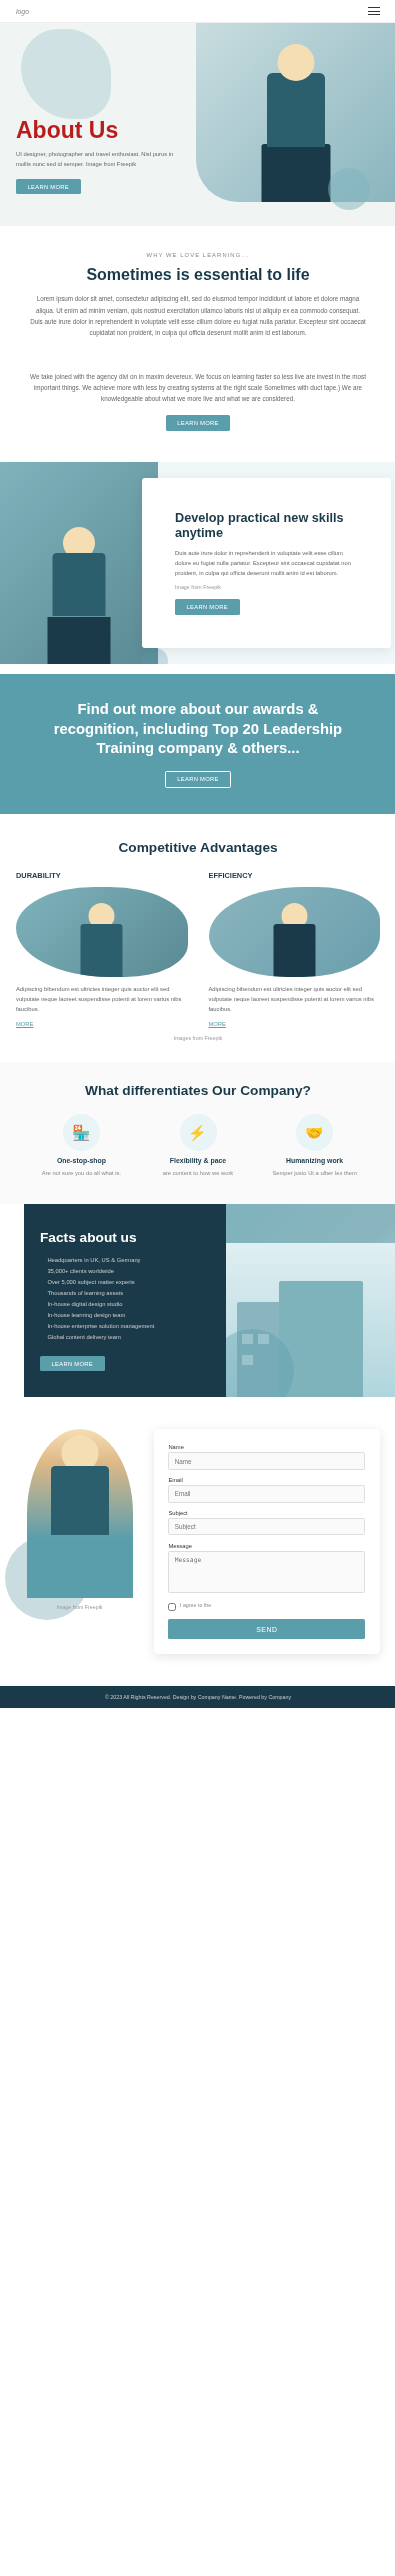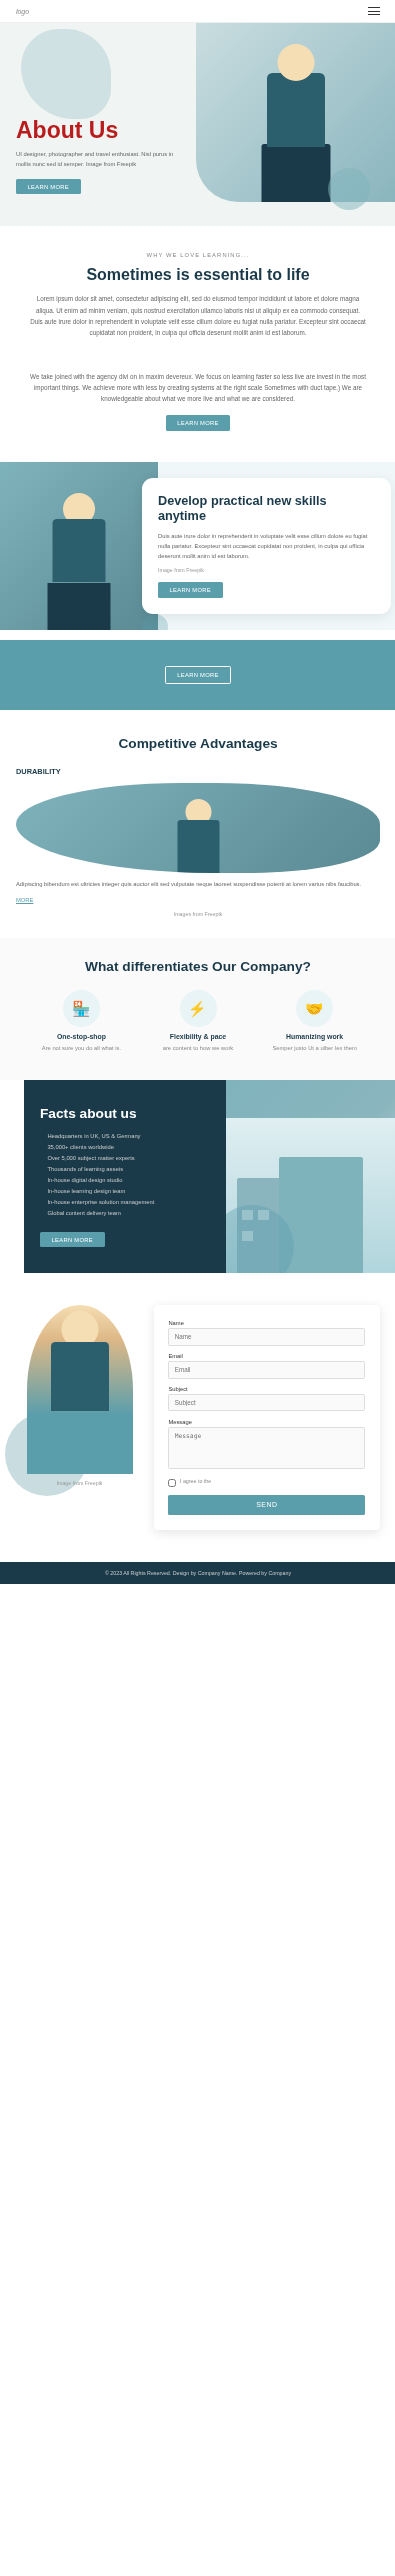--- a/index.html
+++ b/index.html
@@ -54,51 +54,63 @@
 
     <div style="width:158px; flex-shrink:0; background:linear-gradient(135deg,#7fb3bc 0%,#5a8a94 100%); position:relative; overflow:hidden;">
 
       <div style="position:absolute; bottom:0; left:50%; transform:translateX(-50%); width:106px; height:137px;">
         <div style="position:absolute; top:0; left:50%; transform:translateX(-50%); width:32px; height:32px; background:#f5deb3; border-radius:50%;"></div>
         <div style="position:absolute; top:26px; left:50%; transform:translateX(-50%); width:53px; height:63px; background:#2c5f6e; border-radius:4.2px 4.2px 0 0;"></div>
         <div style="position:absolute; bottom:0; left:50%; transform:translateX(-50%); width:63px; height:47px; background:#1a3a4a;"></div>
       </div>
     </div>
 
-    <div style="background:#fff; border-radius:11px; margin:16px 5px 16px -16px; padding:16px; flex:1; box-shadow:0 2.1px 10.6px rgba(0,0,0,0.08); position:relative; z-index:2;">
+    <div style="background:#fff; border-radius:3px; margin:16px 5px 16px -16px; padding:33px; flex:1; box-shadow:0 2.1px 10.6px rgba(0,0,0,0.08); position:relative; z-index:2;">
       <h2 style="font-size:12.7px; font-weight:700; color:#1a3a4a; margin-bottom:7.4px; line-height:1.2;">Develop practical new skills anytime</h2>
       <p style="font-size:5.8px; color:#666; line-height:1.7; margin-bottom:5.3px;">Duis aute irure dolor in reprehenderit in voluptate velit esse cillum dolore eu fugiat nulla pariatur. Excepteur sint occaecat cupidatat non proident, in culpa qui officia deserunt mollit anim id est laborum.</p>
       <p style="font-size:5.3px; color:#999; margin-bottom:9.5px;">Image from Freepik</p>
       <button style="background:#5a9eac; color:#fff; padding:4.7px 11.6px; font-size:5.8px; border-radius:1.6px; cursor:pointer; border:none; text-transform:uppercase; letter-spacing:0.3px;">LEARN MORE</button>
     </div>
   </div>
 
   <div style="position:absolute; bottom:-10.6px; left:142px; width:26px; height:26px; border-radius:50%; background:#5a9eac; opacity:0.3;"></div>
 </section>
 
 <section style="background:#5a9eac; color:#fff; padding:26px 16px; text-align:center;">
+  <h2 style="font-size:14.8px; font-weight:700; line-height:1.3; margin-bottom:12.7px; max-width:295px; margin-left:auto; margin-right:auto;">Find out more about our awards &amp; recognition, including Top 20 Leadership Training company &amp; others...</h2>
   <button style="display:inline-block; border:1.1px solid #fff; color:#fff; padding:4.7px 11.6px; font-size:5.8px; border-radius:1.6px; cursor:pointer; text-transform:uppercase; letter-spacing:0.3px; background:transparent;">LEARN MORE</button>
 </section>
 
 <section style="padding:26px 16px 21px; text-align:center;">
   <h2 style="font-size:13.7px; font-weight:700; color:#1a3a4a; margin-bottom:16px;">Competitive Advantages</h2>
   <div style="display:flex; gap:21px; justify-content:center;">
 
     <div style="flex:1;">
       <p style="font-size:7.4px; font-weight:700; color:#1a3a4a; margin-bottom:7.4px; text-align:left;">DURABILITY</p>
       <div style="width:100%; height:90px; border-radius:50% 50% 40% 60%; background:linear-gradient(135deg,#7fb3bc 0%,#5a8a94 100%); margin-bottom:7.4px; overflow:hidden; position:relative;">
         <div style="position:absolute; bottom:0; left:50%; transform:translateX(-50%); width:63px; height:74px;">
           <div style="position:absolute; top:0; left:50%; transform:translateX(-50%); width:26px; height:26px; background:#f5deb3; border-radius:50%;"></div>
           <div style="position:absolute; top:21px; left:50%; transform:translateX(-50%); width:42px; height:53px; background:#2c5f6e; border-radius:3.2px 3.2px 0 0;"></div>
         </div>
       </div>
       <p style="font-size:5.8px; color:#666; line-height:1.7; text-align:left; margin-bottom:6.3px;">Adipiscing bibendum est ultricies integer quis auctor elit sed vulputate neque laoreet suspendisse potenti at lorem varius nibs faucibus.</p>
       <a style="font-size:5.8px; color:#5a9eac; display:block; text-align:left; cursor:pointer; text-decoration:underline;">MORE</a>
     </div>
 
+    <div style="flex:1;">
+      <p style="font-size:7.4px; font-weight:700; color:#1a3a4a; margin-bottom:7.4px; text-align:left;">EFFICIENCY</p>
+      <div style="width:100%; height:90px; border-radius:60% 40% 50% 50%; background:linear-gradient(135deg,#8ab5be 0%,#6a9eac 100%); margin-bottom:7.4px; overflow:hidden; position:relative;">
+        <div style="position:absolute; bottom:0; left:50%; transform:translateX(-50%); width:63px; height:74px;">
+          <div style="position:absolute; top:0; left:50%; transform:translateX(-50%); width:26px; height:26px; background:#f5deb3; border-radius:50%;"></div>
+          <div style="position:absolute; top:21px; left:50%; transform:translateX(-50%); width:42px; height:53px; background:#1a3a4a; border-radius:3.2px 3.2px 0 0;"></div>
+        </div>
+      </div>
+      <p style="font-size:5.8px; color:#666; line-height:1.7; text-align:left; margin-bottom:6.3px;">Adipiscing bibendum est ultricies integer quis auctor elit sed vulputate neque laoreet suspendisse potenti at lorem varius nibs faucibus.</p>
+      <a style="font-size:5.8px; color:#5a9eac; display:block; text-align:left; cursor:pointer; text-decoration:underline;">MORE</a>
+    </div>
   </div>
   <p style="font-size:5.3px; color:#999; text-align:center; margin-top:8.4px;">Images from Freepik</p>
 </section>
 
 <section style="padding:21px 16px 26px; text-align:center; background:#fafafa;">
   <h2 style="font-size:13.7px; font-weight:700; color:#1a3a4a; margin-bottom:16px;">What differentiates Our Company?</h2>
   <div style="display:flex; justify-content:center; gap:10.6px;">
 
     <div style="flex:1; text-align:center; max-width:106px;">
       <div style="width:37px; height:37px; margin:0 auto 6.3px; background:#e8f4f6; border-radius:50%; display:flex; align-items:center; justify-content:center; font-size:14.8px;">🏪</div>

